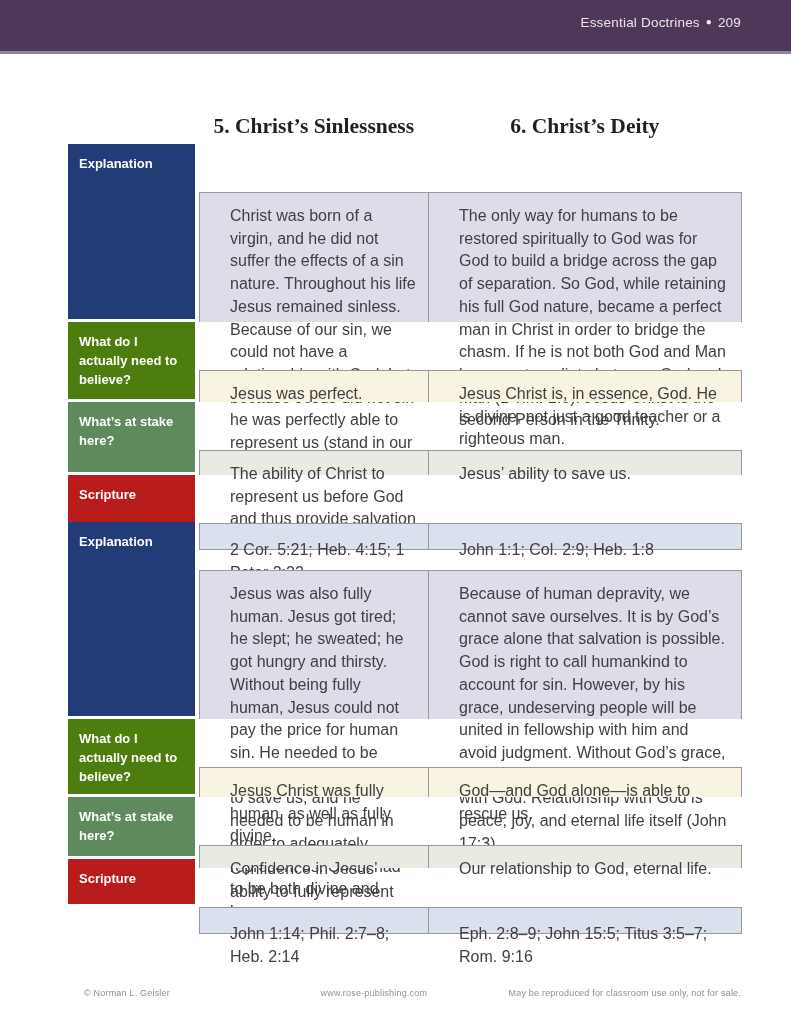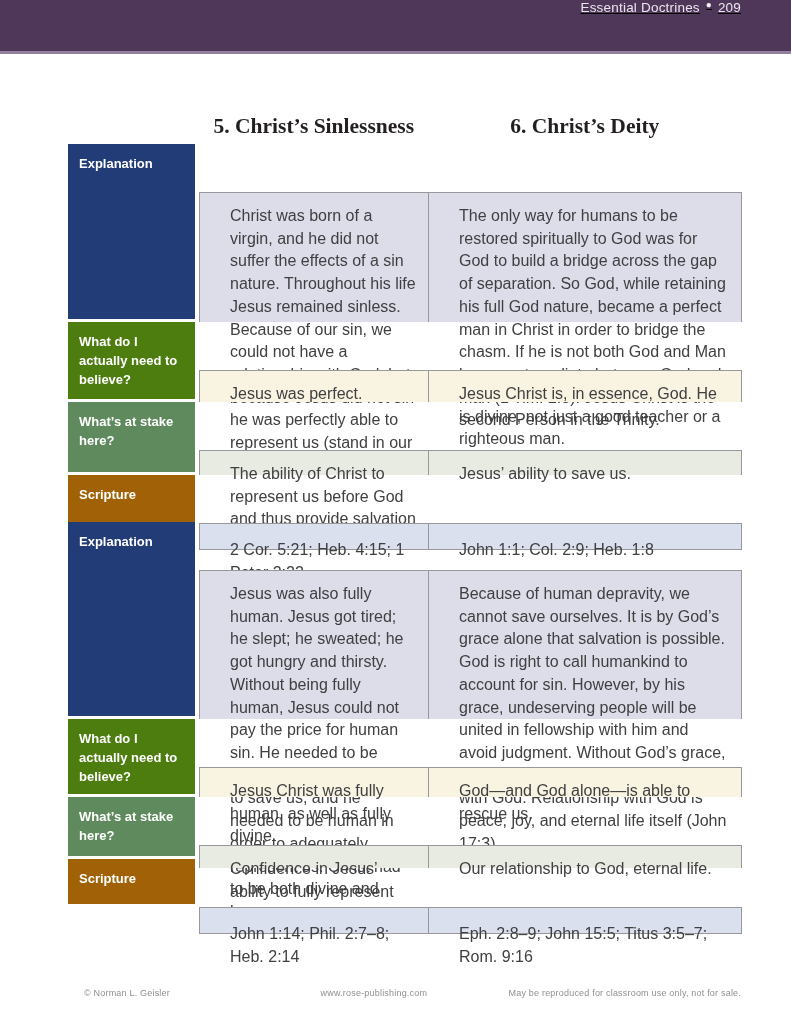--- a/index.html
+++ b/index.html
@@ -4,22 +4,22 @@
 <style>
   html,body{margin:0;padding:0;}
   body{
     width:791px;height:1024px;position:relative;background:#ffffff;
     font-family:"Liberation Sans","DejaVu Sans",sans-serif;
     -webkit-font-smoothing:antialiased;overflow:hidden;
   }
   
   .page-header{
     height:44px;background:#4f3759;border-bottom:3px solid #93809e;
-    display:flex;align-items:flex-start;justify-content:flex-end;
-    padding:0 50px 7px 0;box-sizing:content-box;text-decoration:underline;
+    display:flex;align-items:center;justify-content:flex-end;
+    padding:0 50px 7px 0;box-sizing:content-box;
   }
   .page-header .hdr-text{color:#ebe6ee;font-size:13.5px;letter-spacing:.2px;}
   .page-header .hdr-bullet{color:#f4f1f6;font-size:10px;margin:0 6px;position:relative;top:-1px;}
   
   .page-body{padding:0 50px 0 68px;}
   .titles-row{
     display:flex;margin-left:131px;
     font-family:"Liberation Serif","DejaVu Serif",serif;
     font-weight:bold;color:#231f20;font-size:21.5px;line-height:30px;
   }
@@ -33,21 +33,21 @@
   .doctrine-table.t2{grid-template-rows:197px 78px 62px 45px;}
   .lbl{
     box-sizing:border-box;border-right:4px solid #ffffff;border-bottom:3px solid #ffffff;
     color:#ffffff;font-weight:bold;font-size:13px;line-height:1.45;
     padding:11px 8px 8px 11px;
   }
   .lbl.last{border-bottom:none;}
   .lbl-explanation{background:#223c78;}
   .lbl-believe{background:#4d7c0f;}
   .lbl-stake{background:#5f8a5e;}
-  .lbl-scripture{background:#a16207;}
+  .lbl-scripture{background:#b91c1c;}
   .cell{
     box-sizing:border-box;color:#404042;font-size:16px;line-height:1.42;
     padding:12px 12px 10px 30px;border-top:1px solid #97979c;margin-top:48px;
   }
   .cell.cleft{border-left:1px solid #97979c;border-right:1px solid #97979c;}
   .cell.cright{border-right:1px solid #97979c;}
   .cell.bottom{border-bottom:1px solid #97979c;}
   .cell-explanation{background:#dcdde9;}
   .cell-believe{background:#f9f3e1;}
   .cell-stake{background:#e7ebe1;}

